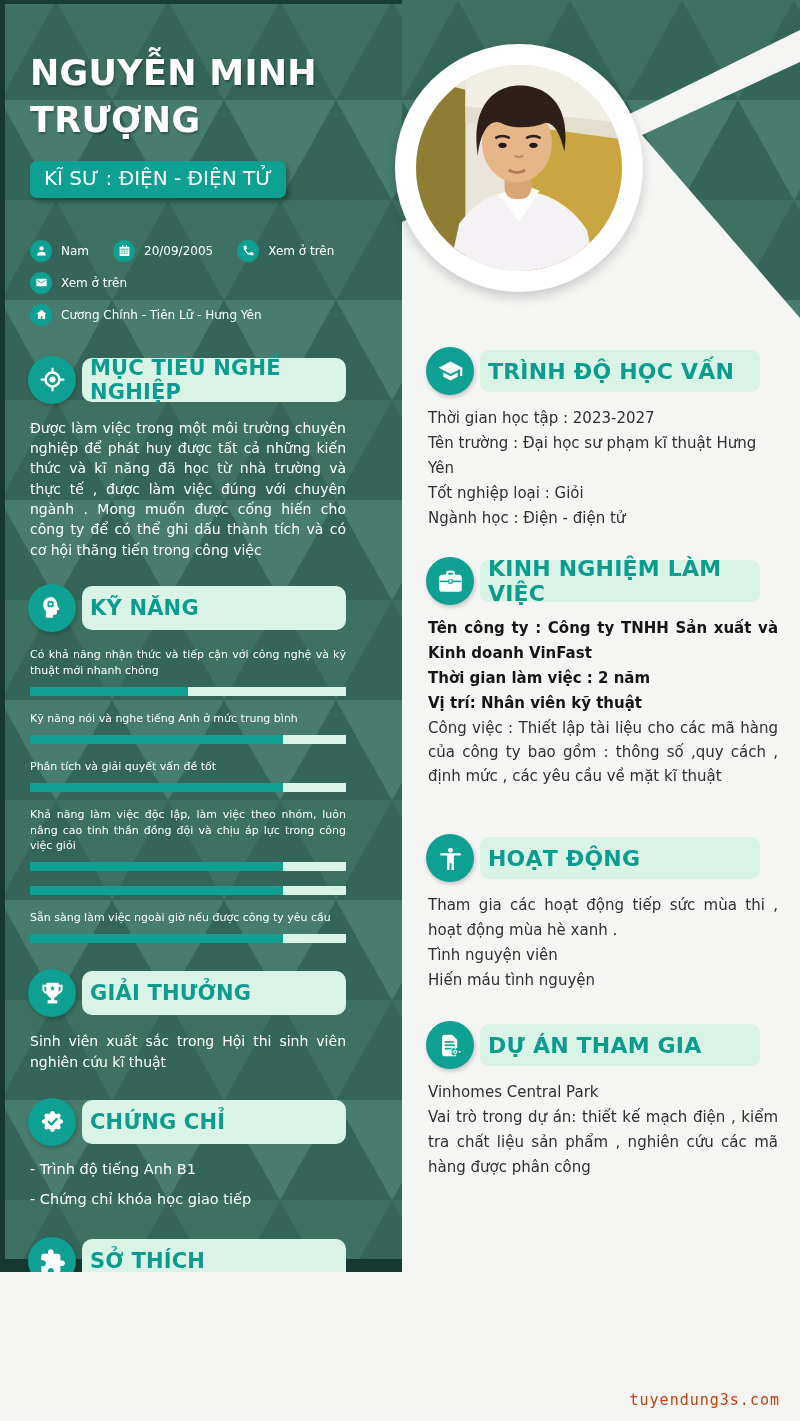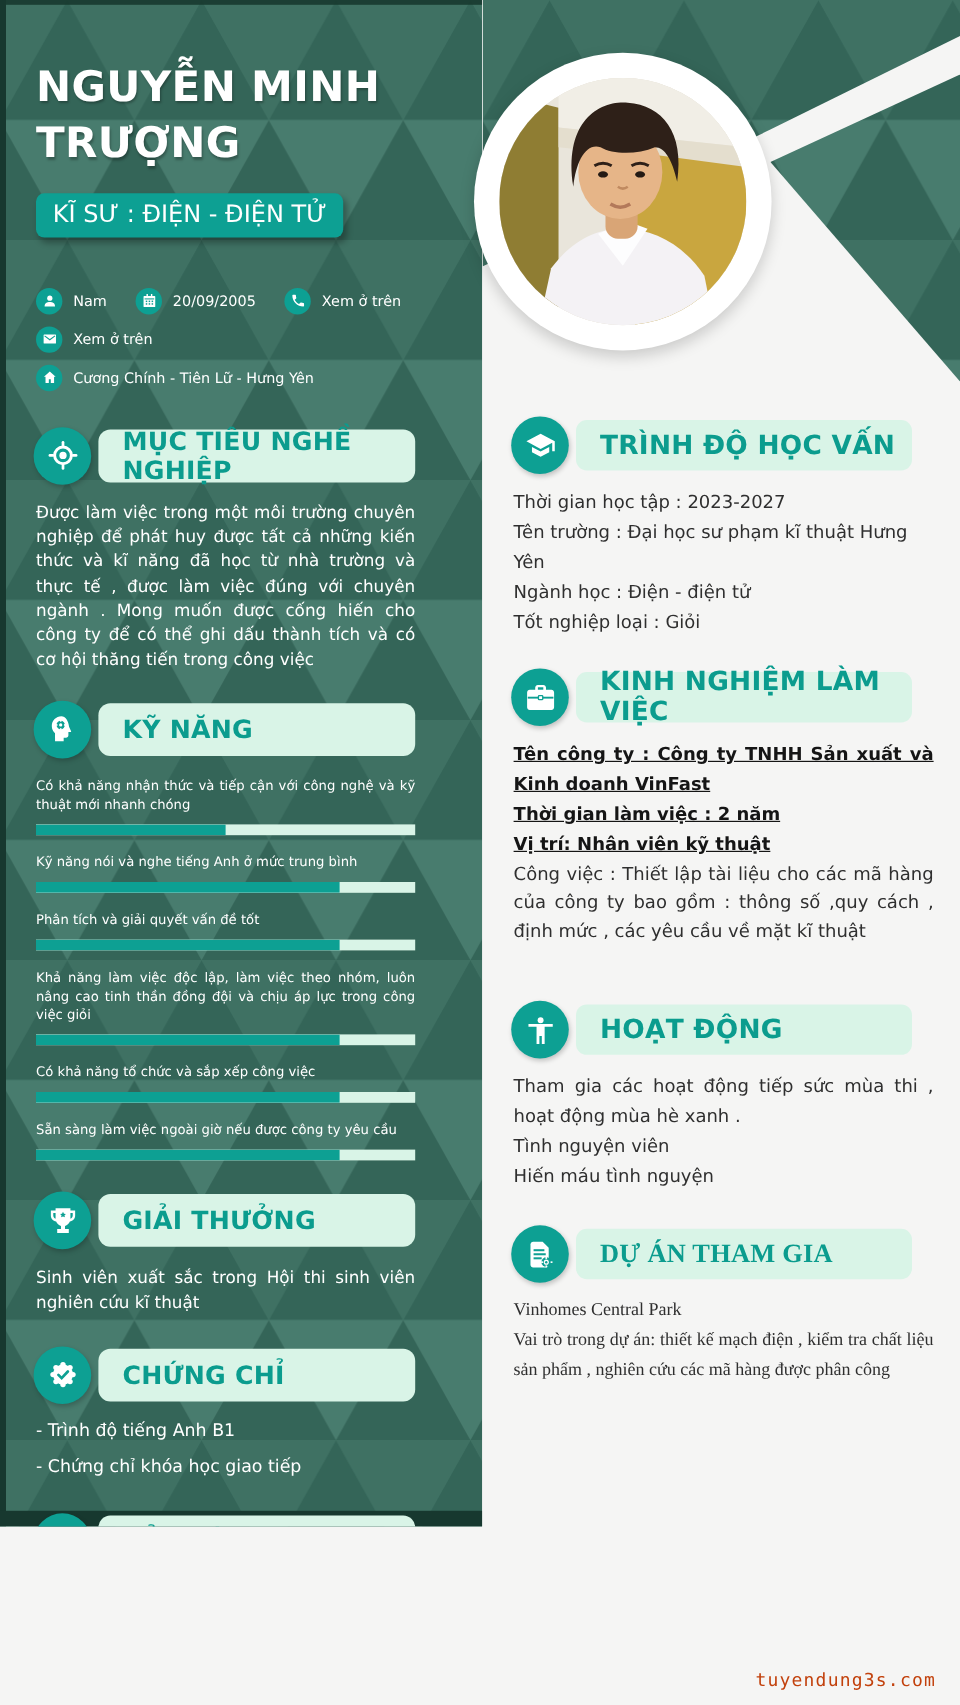--- a/index.html
+++ b/index.html
@@ -38,21 +38,21 @@
   .icon-bubble{width:22px;height:22px;border-radius:50%;background:var(--accent);
         display:flex;align-items:center;justify-content:center;flex:0 0 22px;}
   .icon-bubble svg{width:13px;height:13px;}
 
   .sec-head{display:flex;align-items:center;margin-left:-2px;}
   .sec-icon{width:48px;height:48px;border-radius:50%;background:var(--accent);
         display:flex;align-items:center;justify-content:center;flex:0 0 48px;
         box-shadow:1px 2px 4px rgba(0,0,0,.22);}
   .sec-icon svg{width:27px;height:27px;}
   .sec-bar{flex:1;height:44px;margin-left:6px;background:var(--mint);border-radius:10px;
-        display:flex;align-items:center;padding-left:20px;color:var(--accent-text);
+        display:flex;align-items:center;padding-left:8px;color:var(--accent-text);
         font-weight:bold;font-size:21px;letter-spacing:.2px;}
 
   .lsec-objective{margin-top:30px;}
   .body-text{margin-top:14px;font-size:14px;line-height:1.45;text-align:justify;color:#fff;}
   .lsec-skills{margin-top:24px;}
   .skill{margin-top:15px;}
   .skill-label{font-size:11px;line-height:1.45;text-align:justify;}
   .skill-track{height:9px;background:var(--mint);margin-top:8px;overflow:hidden;}
   .skill-fill{height:100%;background:var(--accent);}
   .lsec-awards{margin-top:26px;}
@@ -74,25 +74,25 @@
         display:flex;align-items:center;justify-content:center;}
   .photo{width:206px;height:206px;border-radius:50%;overflow:hidden;background:#E8E3D8;}
   .photo svg{display:block;width:100%;height:100%;}
 
   .right-content{position:relative;padding:347px 22px 0 26px;color:var(--ink);}
   .rsec-head{display:flex;align-items:center;margin-right:18px;margin-left:-2px;}
   .rsec-head .sec-bar{height:42px;font-size:22px;border-radius:9px;}
   .rlines{margin-top:11px;font-size:15px;}
   .rlines .line{line-height:25px;}
   .rsec-experience{margin-top:26px;}
-  .exp-bold .line{font-weight:bold;color:#151515;line-height:25px;text-align:justify;text-decoration:underline;}
+  .exp-bold .line{font-weight:bold;color:#151515;line-height:25px;text-align:justify;}
   .exp-body{font-weight:normal;color:var(--ink);line-height:24px;text-align:justify;font-size:15px;}
   .rsec-activities{margin-top:46px;}
   .rlines .line.justify{text-align:justify;}
-  .rsec-projects{margin-top:28px;font-family:Liberation Serif, serif;}
+  .rsec-projects{margin-top:28px;}
 
   .watermark{position:absolute;right:20px;bottom:12px;
         font-family:"DejaVu Sans Mono","Liberation Mono",monospace;
         font-size:15px;letter-spacing:1px;color:#c2410c;}
 </style>
 </head>
 <body>
 
 <div class="page">
 
@@ -246,21 +246,20 @@
             </div>
 
             <div class="skill">
               <div class="skill-label">Khả năng làm việc độc lập, làm việc theo nhóm, luôn nâng cao tinh thần đồng đội và chịu áp lực trong công việc giỏi</div>
               <div class="skill-track">
                 <div class="skill-fill" style="width: 80%;"></div>
               </div>
             </div>
 
             <div class="skill">
-              <div class="skill-label">Có khả năng tổ chức và sắp xếp công việc</div>
               <div class="skill-track">
                 <div class="skill-fill" style="width: 80%;"></div>
               </div>
             </div>
 
             <div class="skill">
               <div class="skill-label">Sẵn sàng làm việc ngoài giờ nếu được công ty yêu cầu</div>
               <div class="skill-track">
                 <div class="skill-fill" style="width: 80%;"></div>
               </div>
@@ -396,22 +395,22 @@
                 <path d="M12 3L1.5 8.7 12 14.3l8.6-4.6v6.4h1.9V8.7z"></path>
                 <path d="M5.6 12.8v3.9L12 20.1l6.4-3.4v-3.9L12 16.2z"></path>
               </svg>
           </span>
           <div class="sec-bar">TRÌNH ĐỘ HỌC VẤN</div>
         </div>
         <div class="rlines">
 
         <div class="line">Thời gian học tập : 2023-2027</div>
             <div class="line">Tên trường : Đại học sư phạm kĩ thuật Hưng Yên</div>
+            <div class="line">Tốt nghiệp loại : Giỏi</div>
             <div class="line">Ngành học : Điện - điện tử</div>
-            <div class="line">Tốt nghiệp loại : Giỏi</div>
           </div>
       </section>
 
       <section class="rsec-experience">
         <div class="rsec-head">
           <span class="sec-icon">
             <svg viewBox="0 0 24 24" fill="#fff">
                 <path d="M10 2.5h4c1.1 0 2 .9 2 2V6h4c1.1 0 2 .9 2 2v11c0 1.1-.9 2-2 2H4c-1.1 0-2-.9-2-2V8c0-1.1.9-2 2-2h4V4.5c0-1.1.9-2 2-2z"></path>
                 <rect x="10" y="4.2" width="4" height="1.8" fill="#0DA093"></rect>
                 <rect x="2.5" y="11.2" width="19" height="1.4" fill="#0DA093"></rect>

